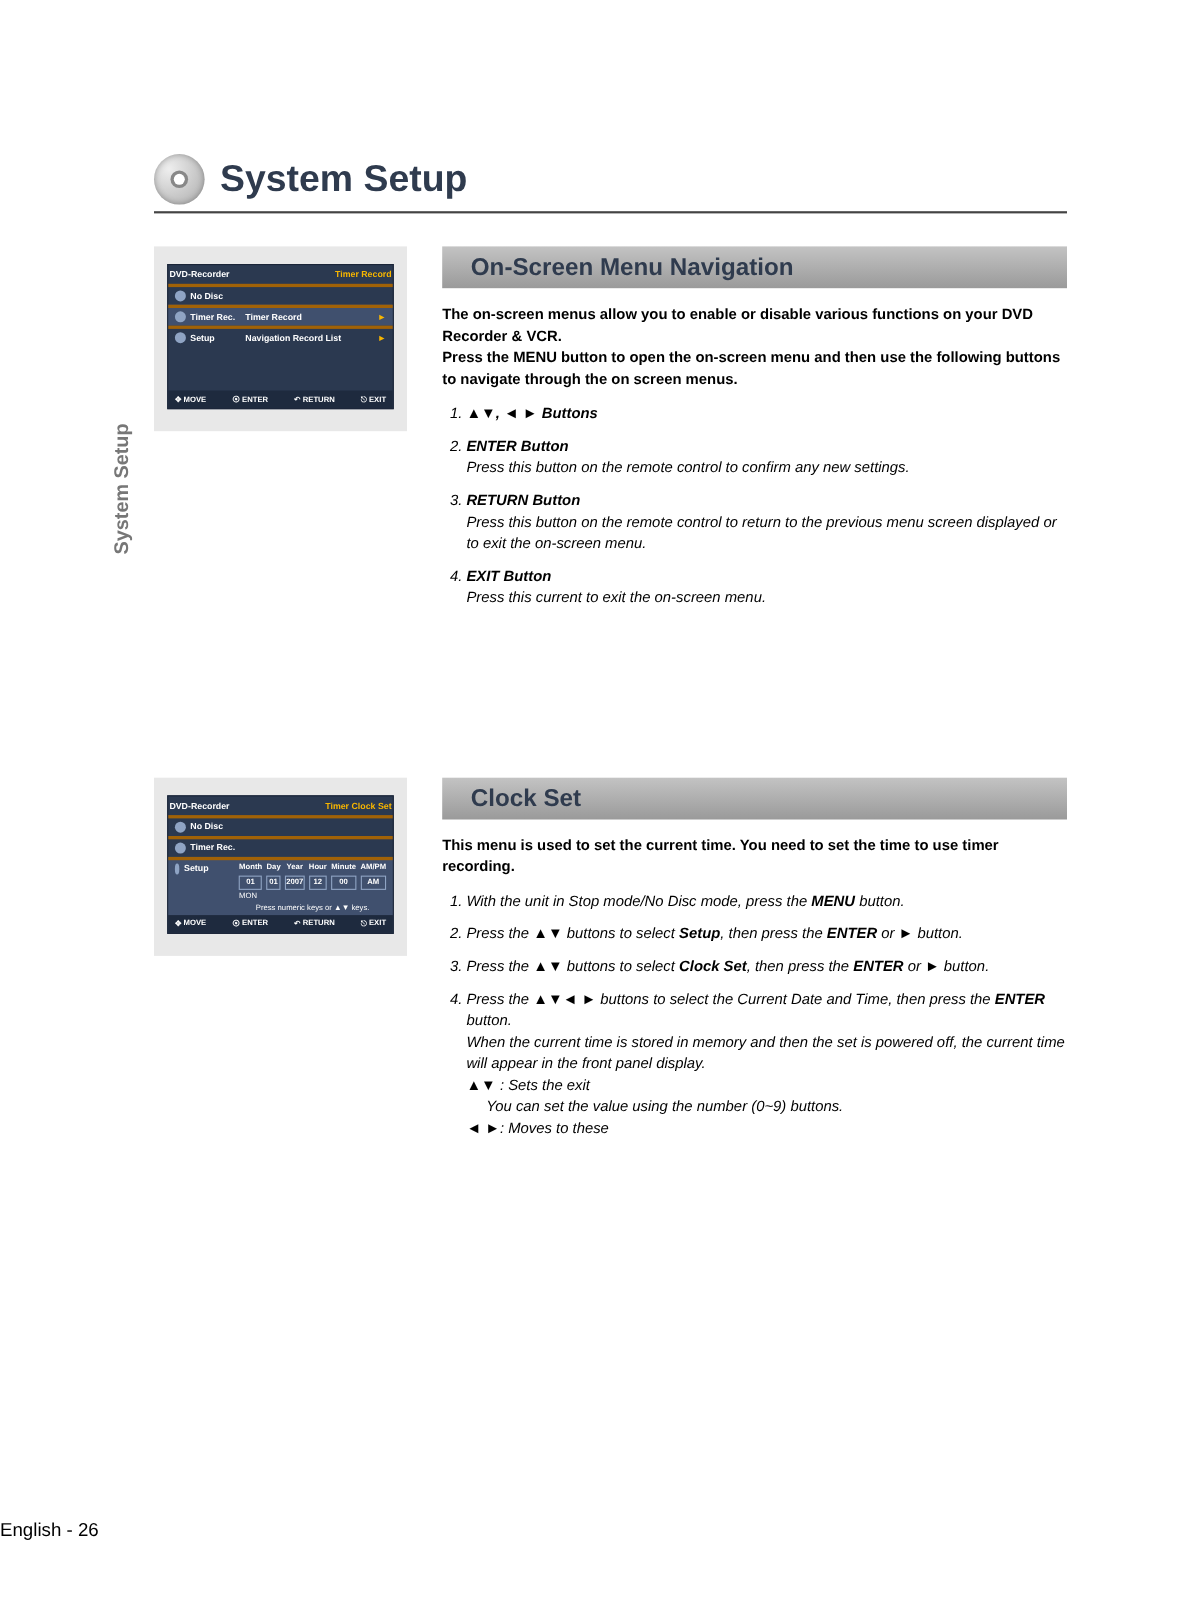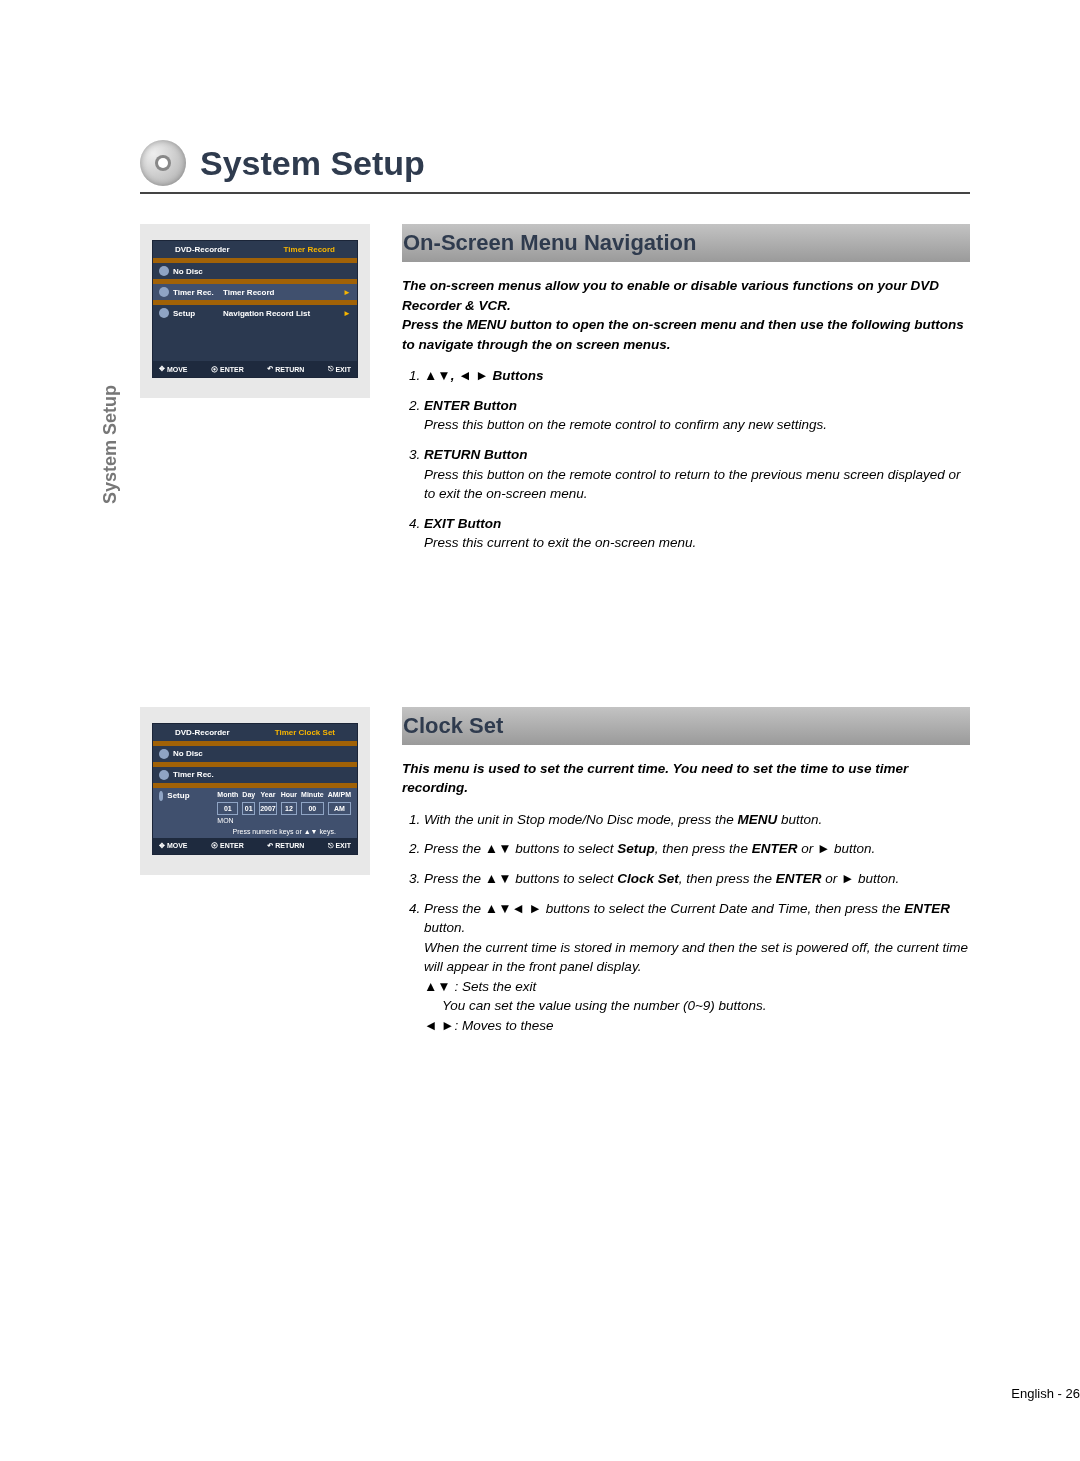--- a/index.html
+++ b/index.html
@@ -77,29 +77,29 @@
   .osd {
     background: #2b3950;
     color: #fff;
     font-size: 8px;
     border: 1px solid #1b2538;
     margin-bottom: 4px;
   }
   .osd-head {
     display: flex;
     justify-content: space-between;
-    padding: 4px 22px;
+    padding: 4px 1px;
     font-weight: bold;
   }
   .osd-crumb { color: #f7b500; }
   .osd-row {
     display: flex;
     align-items: center;
     padding: 3px 6px;
-    border-top: 5px solid #a16207;
+    border-top: 3px solid #a16207;
   }
   .osd-row.sel { background: #40506e; }
   .osd-row .lab { flex: 0 0 50px; font-weight: bold; }
   .osd-row .val { flex: 1; font-weight: bold; }
   .osd-row .arr { color: #f7b500; font-weight: bold; }
   .osd-row .ico { width: 10px; height:10px; border-radius:50%; background:#8fa4c4; margin-right:4px; display:inline-block;}
   .osd-foot {
     display: flex;
     justify-content: space-between;
     padding: 4px 6px;
@@ -119,47 +119,46 @@
   .osd-cell {
     border: 1px solid #8fa4c4;
     padding: 2px 0;
   }
   .osd-hint { text-align:center; font-size:7px; margin-top:4px; }
   .right {
     flex: 1;
   }
   .section-bar {
     background: linear-gradient(to bottom, #c3c3c3, #9a9a9a);
-    padding: 6px 1px;
+    padding: 6px 26px;
     font-size: 22px;
     font-weight: bold;
     color: #2f3b4e;
     margin-bottom: 14px;
   }
   .intro {
-    font-style: italic;
     font-weight: bold;
     font-size: 13.5px;
     line-height: 1.45;
     margin-bottom: 12px;
   }
   .steps li {
     font-size: 13.5px;
     line-height: 1.45;
     margin-bottom: 10px;
   }
   .steps .lbl { font-weight: bold; }
   ol.steps { padding-left: 22px; margin:0;font-style:italic;}
   .sub { margin-left: 18px; }
   .footer {
     position: absolute;
     bottom: 60px;
     width: 100%;
-    text-align: right;
-    font-size: 13px;
+    text-align: left;
+    font-size: 17px;
   }
 </style>
 </head>
 <body>
 
 <div class="page">
   <div class="title-row">
     <div class="title-icon"></div>
     <div class="chapter-title">System Setup</div>
   </div>

